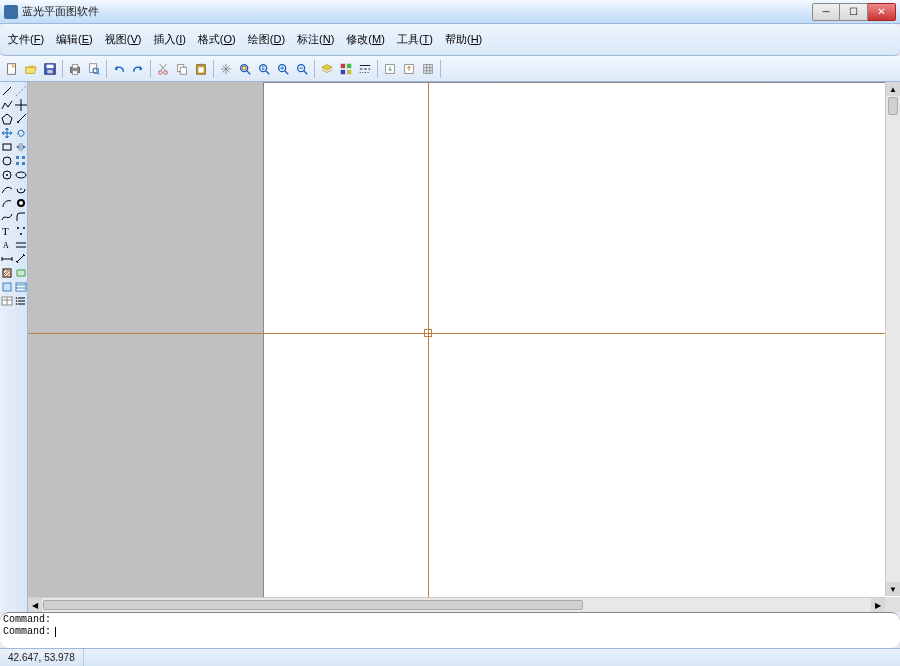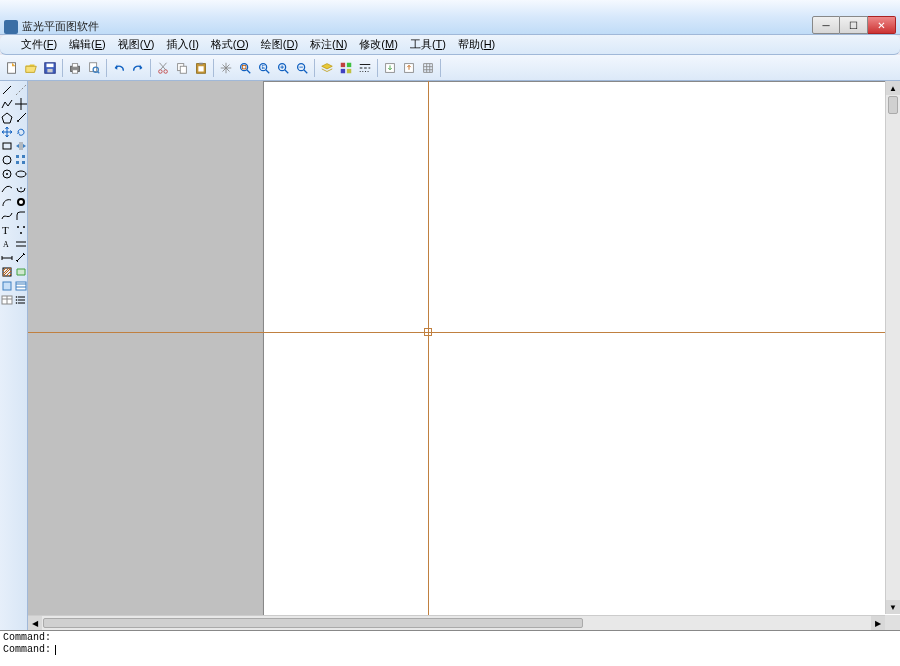--- a/index.html
+++ b/index.html
@@ -1,30 +1,30 @@
 <!DOCTYPE html>
 <html><head>
 <meta charset="utf-8">
 <style>
 *{box-sizing:border-box;margin:0;padding:0;}
 html,body{width:900px;height:666px;overflow:hidden;font-family:"SimSun","宋体",Arial,sans-serif;font-size:11px;background:#e8e8f0;}
 .app{width:900px;height:666px;display:flex;flex-direction:column;position:relative;}
 
 
-.titlebar{height:35px;background:linear-gradient(to bottom,#f5f9ff 0%,#d7e8fb 50%,#c0dcf7 100%);display:flex;align-items:flex-end;padding:0 4px;border-bottom:1px solid #a0b8d8;}
+.titlebar{height:24px;background:linear-gradient(to bottom,#f5f9ff 0%,#d7e8fb 50%,#c0dcf7 100%);display:flex;align-items:center;padding:0 4px;border-bottom:1px solid #a0b8d8;}
 .titlebar .app-icon{width:14px;height:14px;margin-right:4px;background:#3a6ea5;border-radius:2px;}
 .titlebar .title{flex:1;color:#222;font-size:11px;}
 .titlebar .winbtns{display:flex;gap:0;}
 .titlebar .winbtn{width:28px;height:18px;display:flex;align-items:center;justify-content:center;border:none;font-family:Arial;font-size:10px;cursor:pointer;}
 .winbtn.min{background:linear-gradient(#f0f0f0,#d8d8d8);border-radius:2px 0 0 2px;border:1px solid #888;}
 .winbtn.max{background:linear-gradient(#f0f0f0,#d8d8d8);border:1px solid #888;border-left:0;}
 .winbtn.close{background:linear-gradient(#e88,#c33);color:#fff;border-radius:0 2px 2px 0;border:1px solid #a22;border-left:0;}
 
 
-.menubar{height:20px;background:linear-gradient(#edf4fc,#dae9f9);display:flex;align-items:center;padding:0 15px;border-bottom:1px solid #a0b8d8;border-radius:6px;}
+.menubar{height:32px;background:linear-gradient(#edf4fc,#dae9f9);display:flex;align-items:center;padding:0 2px;border-bottom:1px solid #a0b8d8;border-radius:6px;}
 .menubar .menuitem{padding:2px 6px;font-size:11px;color:#000;cursor:pointer;}
 .menubar .menuitem u{text-decoration:underline;}
 
 
 .toolbar-top{height:26px;background:linear-gradient(#f2f7fe,#dce9f8);display:flex;align-items:center;padding:0 3px;border-bottom:1px solid #a0b8d8;gap:1px;}
 .tbtn{width:18px;height:18px;display:flex;align-items:center;justify-content:center;border:1px solid transparent;border-radius:2px;cursor:pointer;position:relative;}
 .tbtn svg{width:14px;height:14px;}
 .tsep{width:1px;height:18px;background:#a8bcd8;margin:0 2px;}
 
 
@@ -49,21 +49,21 @@
 .vscroll .abtn.up{top:0;}
 .vscroll .abtn.down{bottom:0;}
 .hscroll{position:absolute;left:0;right:15px;bottom:0;height:15px;background:#e8e8e8;border-top:1px solid #ccc;}
 .hscroll .thumb{position:absolute;top:2px;bottom:2px;left:15px;width:540px;background:#d0d0d0;border:1px solid #aaa;border-radius:2px;}
 .hscroll .abtn{position:absolute;top:0;bottom:0;width:14px;background:#d8d8d8;display:flex;align-items:center;justify-content:center;font-size:8px;}
 .hscroll .abtn.lf{left:0;}
 .hscroll .abtn.rt{right:0;}
 .corner{position:absolute;right:0;bottom:0;width:15px;height:15px;background:#e0e0e0;}
 
 
-.cmdwin{height:36px;background:#fff;border-top:1px solid #888;display:flex;flex-direction:column;font-family:"Courier New",monospace;font-size:10px;overflow:hidden;padding:1px 3px;}
+.cmdwin{height:36px;background:#fff;border-top:1px solid #888;display:flex;flex-direction:column;font-family:"Courier New",monospace;font-size:10px;overflow:hidden;padding:1px 3px;border-radius:9px;}
 .cmdwin .line{white-space:nowrap;line-height:12px;}
 .cmdwin .prompt{display:flex;align-items:center;}
 .cmdwin .prompt .cur{display:inline-block;width:1px;height:10px;background:#000;margin-left:4px;animation:blink 1s step-start infinite;}
 @keyframes blink{50%{opacity:0;}}
 
 
 .statusbar{height:18px;background:linear-gradient(#eaf1fb,#d6e5f6);display:flex;align-items:center;border-top:1px solid #a0b8d8;}
 .statusbar .cell{padding:0 8px;font-size:10px;color:#222;border-right:1px solid #b8cce0;height:100%;display:flex;align-items:center;}
 .statusbar .stretch{flex:1;border-right:none;}
 </style>
@@ -460,13 +460,17 @@
   </div>
 
   <div class="cmdwin">
     <div class="line">Command:</div>
     <div class="prompt">
       <span>Command:</span>
       <span class="cur"></span>
     </div>
   </div>
 
+  <div class="statusbar">
+    <div class="cell">42.647,   53.978</div>
+    <div class="cell stretch"></div>
+  </div>
 </div>
 
 </body></html>

